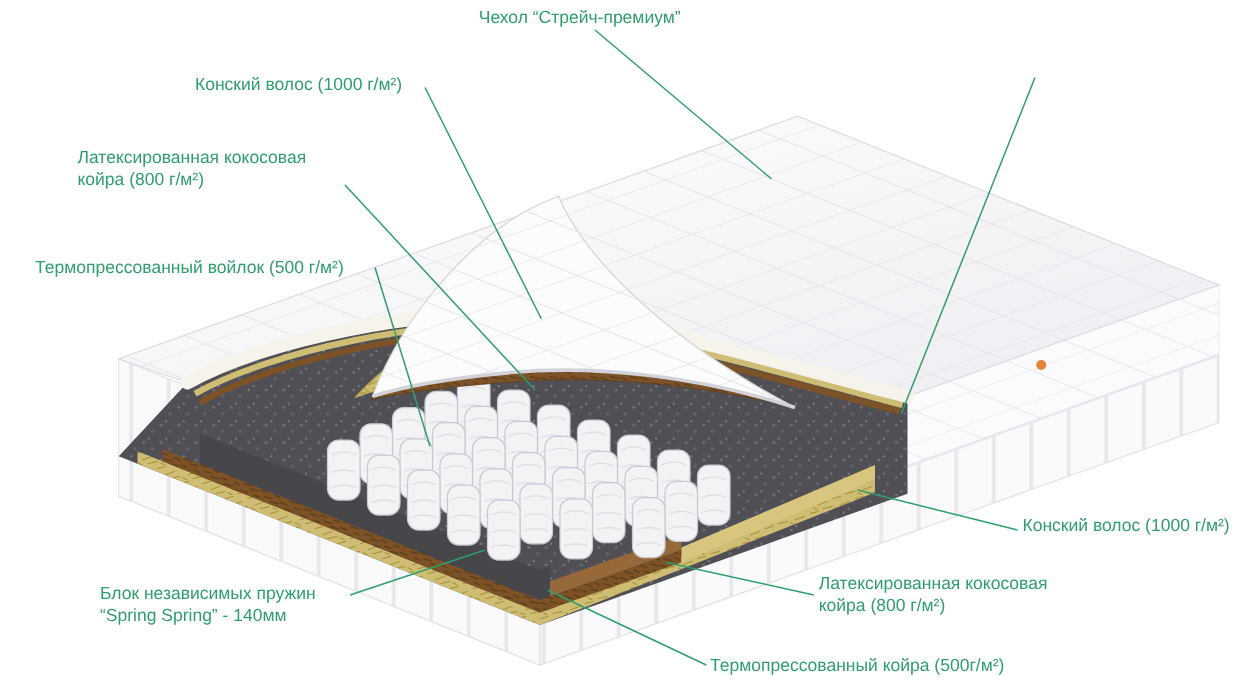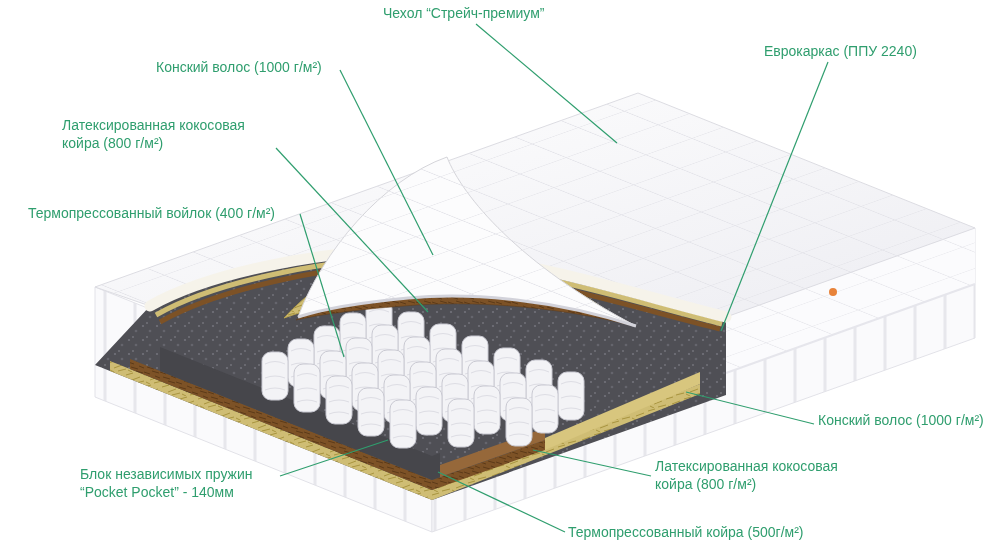--- a/index.html
+++ b/index.html
@@ -233,21 +233,20 @@
       <path d="M276,148 L428,312"></path>
       <path d="M300,214 L344,357"></path>
       <path d="M280,476 L388,440"></path>
       <path d="M814,424 L686,392"></path>
       <path d="M651,476 L533,450"></path>
       <path d="M565,532 L438,472"></path>
     </g>
   </svg>
 
   <div class="lbl lbl-cover">Чехол “Стрейч-премиум”</div>
-  <div class="lbl lbl-euroframe">Еврокаркас (ППУ 2240)</div>
   <div class="lbl lbl-horsehair-top">Конский волос (1000 г/м²)</div>
   <div class="lbl wrap lbl-coir-top">Латексированная кокосовая койра (800 г/м²)</div>
-  <div class="lbl lbl-felt-top">Термопрессованный войлок (400 г/м²)</div>
-  <div class="lbl wrap lbl-springs">Блок независимых пружин “Pocket Pocket” - 140мм</div>
+  <div class="lbl lbl-felt-top">Термопрессованный войлок (500 г/м²)</div>
+  <div class="lbl wrap lbl-springs">Блок независимых пружин “Spring Spring” - 140мм</div>
   <div class="lbl lbl-horsehair-bottom">Конский волос (1000 г/м²)</div>
   <div class="lbl wrap lbl-coir-bottom">Латексированная кокосовая койра (800 г/м²)</div>
   <div class="lbl lbl-felt-bottom">Термопрессованный койра (500г/м²)</div>
 </div>
 
 </body></html>

